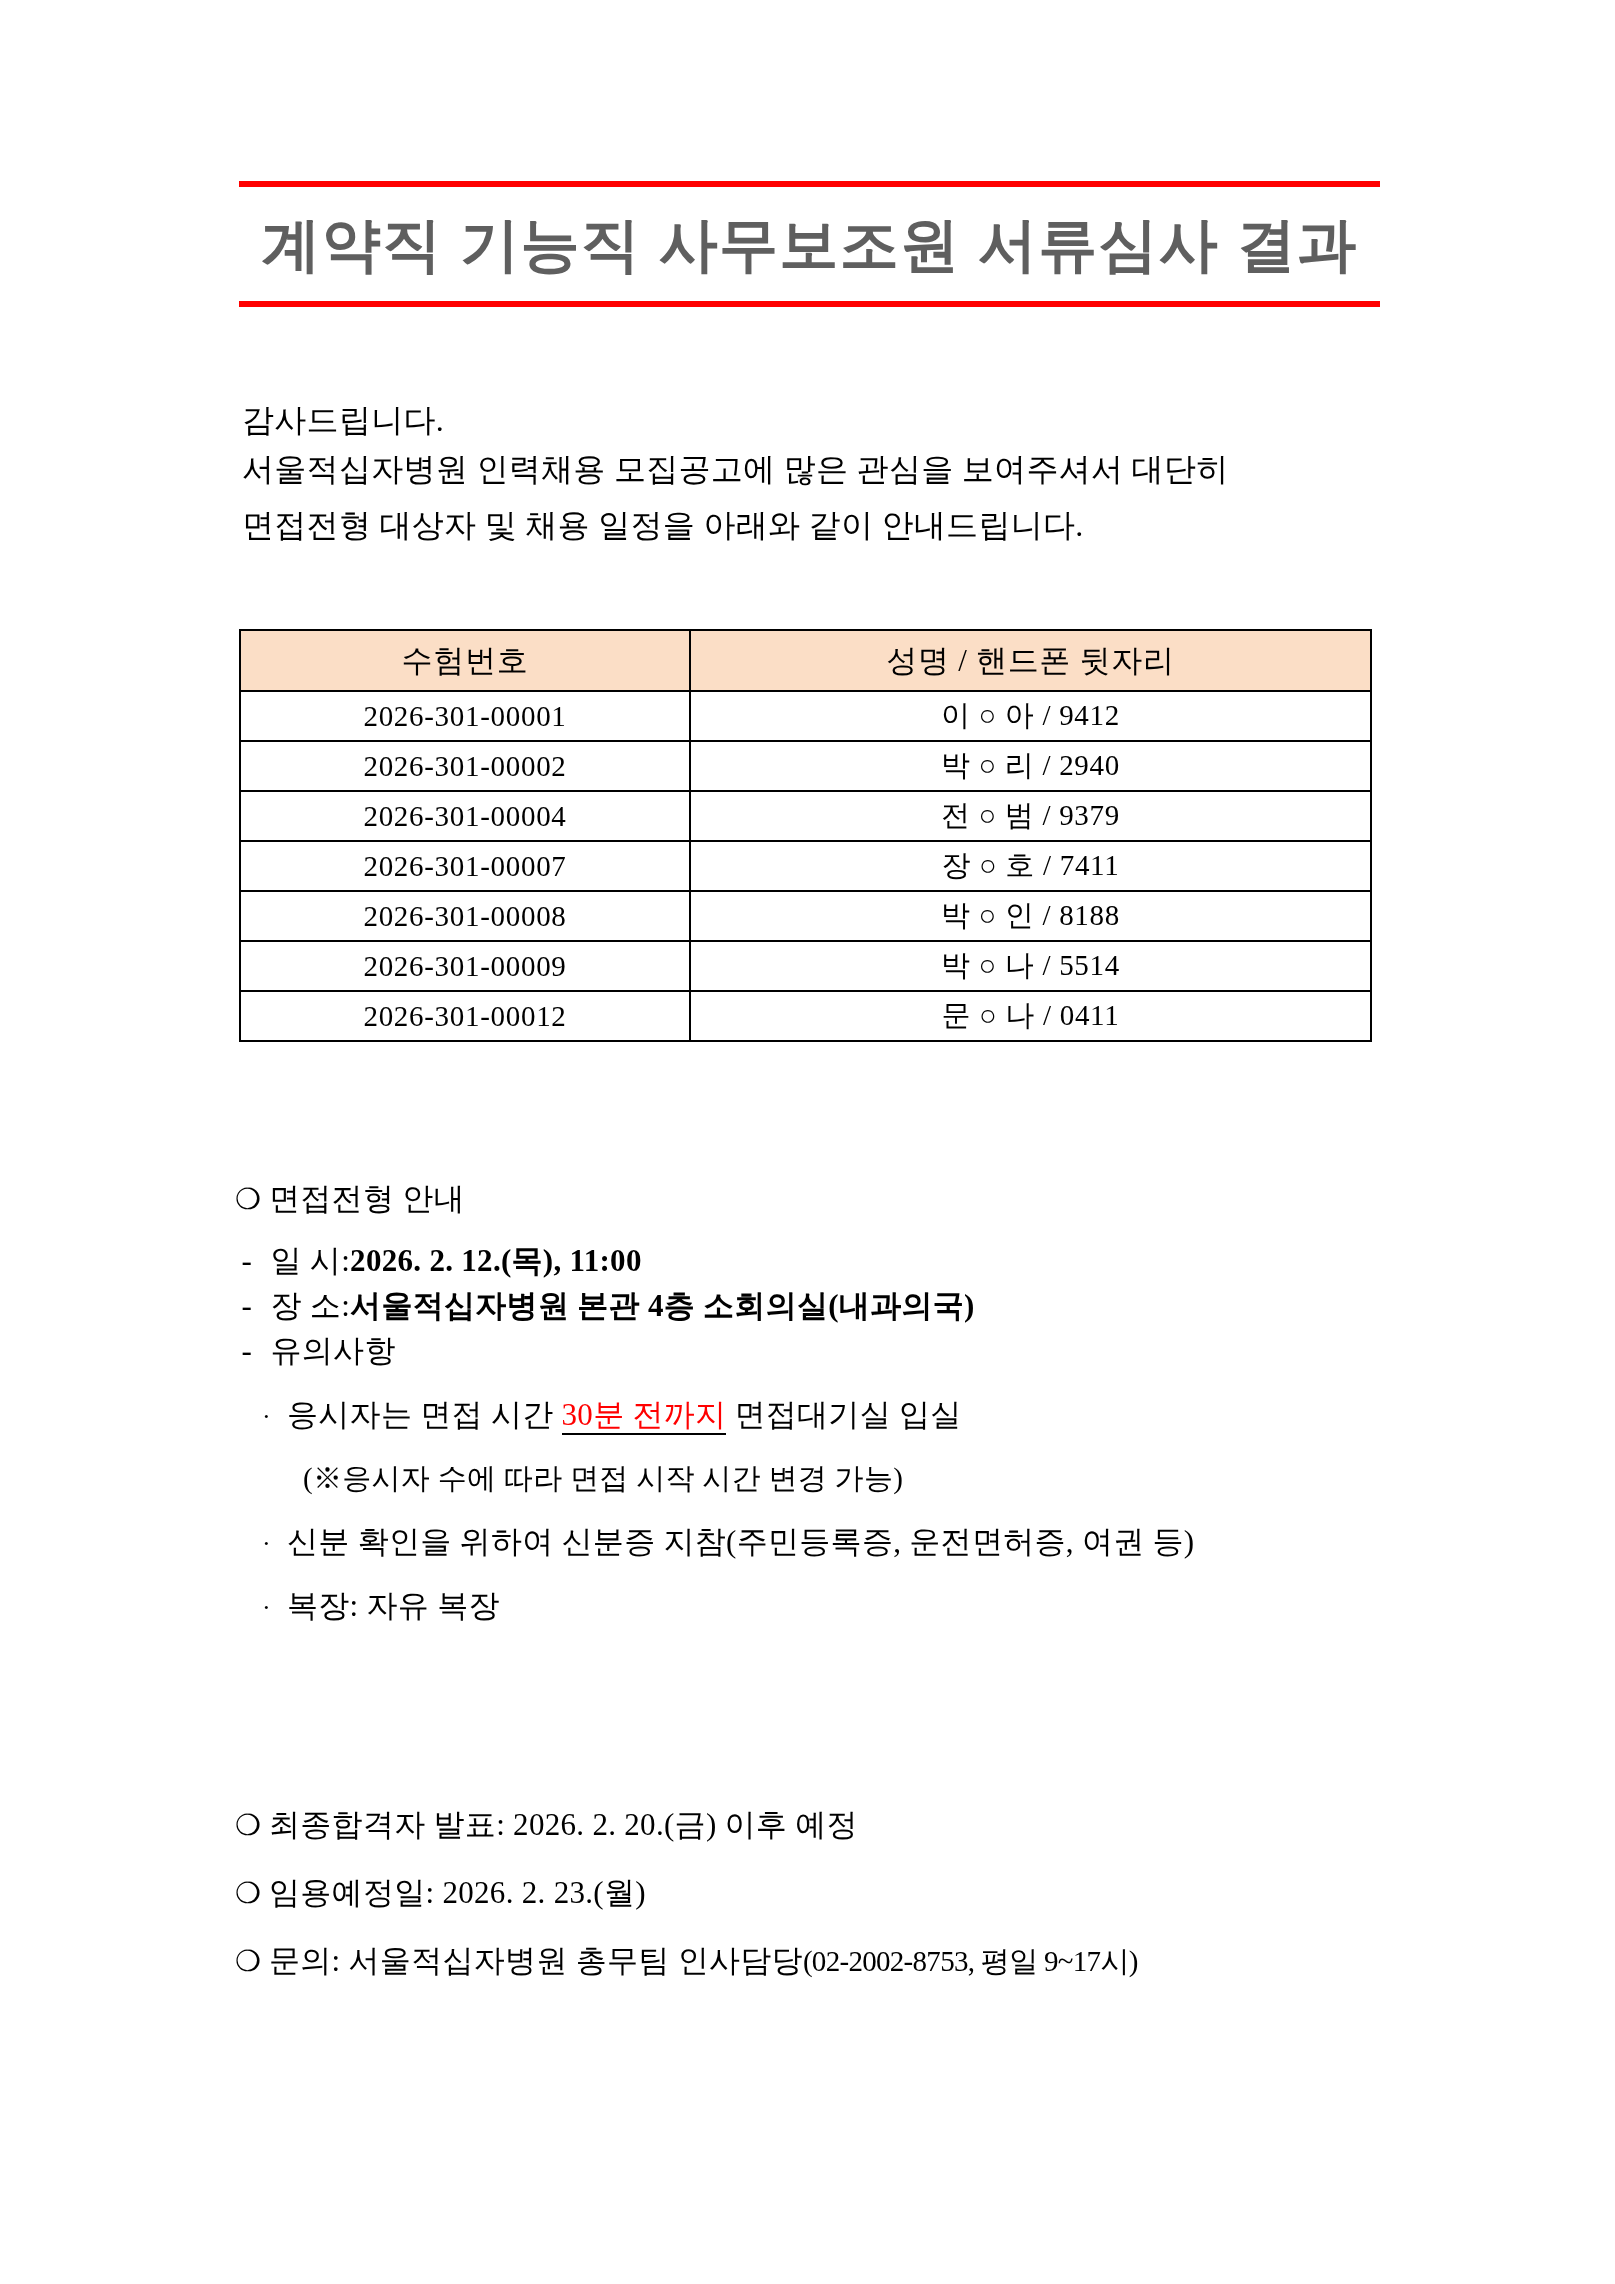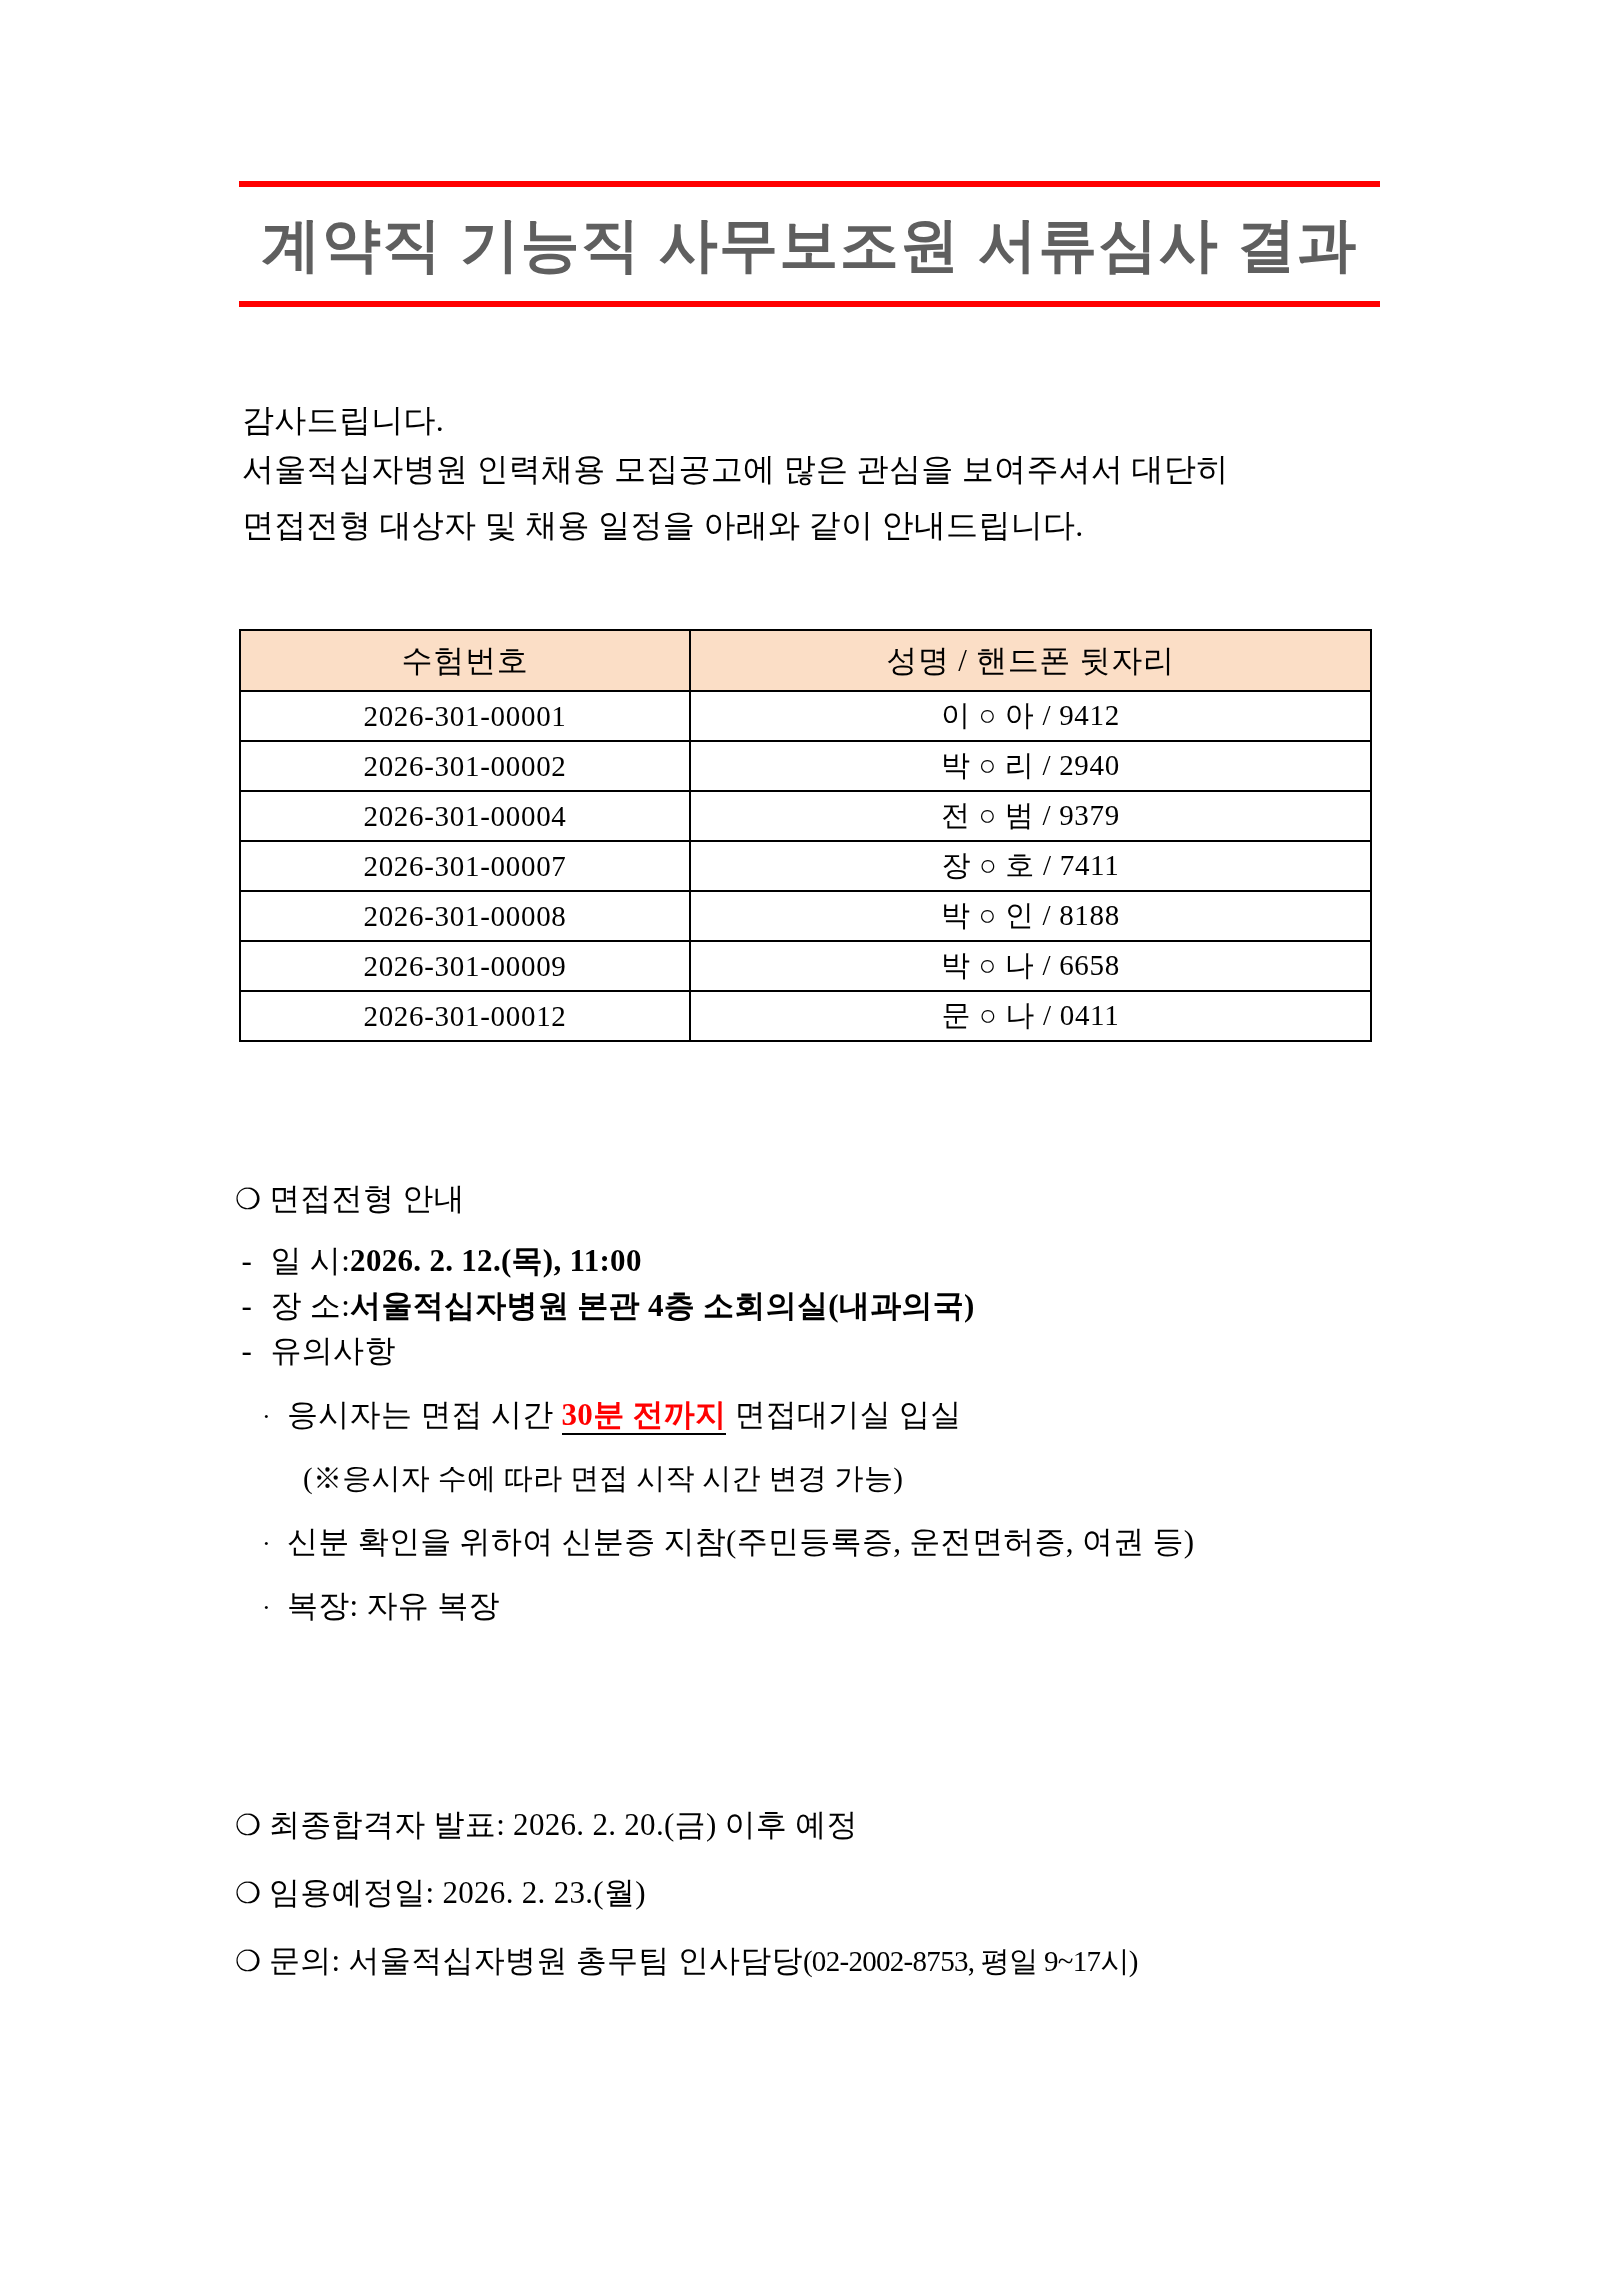--- a/index.html
+++ b/index.html
@@ -127,21 +127,21 @@
   .indent-note {
     display: block;
     padding-left: 68px;
     margin-top: 34px;
     font-size: 29px;
     white-space: nowrap;
   }
   .bold { font-weight: bold; }
   .hi-red {
     color: #ff0000;
-    font-weight: bold;
+    font-weight: normal;
     border-bottom: 2.6px solid #000000;
     padding-bottom: 1.3px;
   }
 
   .footer-notices {
     position: absolute;
     left: 235px;
     top: 1809px;
     width: 1238px;
     font-size: 31px;
@@ -195,21 +195,21 @@
       <tr>
         <td>2026-301-00007</td>
         <td>장 ○ 호 / 7411</td>
       </tr>
       <tr>
         <td>2026-301-00008</td>
         <td>박 ○ 인 / 8188</td>
       </tr>
       <tr>
         <td>2026-301-00009</td>
-        <td>박 ○ 나 / 6658</td>
+        <td>박 ○ 나 / 5514</td>
       </tr>
       <tr>
         <td>2026-301-00012</td>
         <td>문 ○ 나 / 0411</td>
       </tr>
     </tbody>
   </table>
 
   <div class="notices">
 

